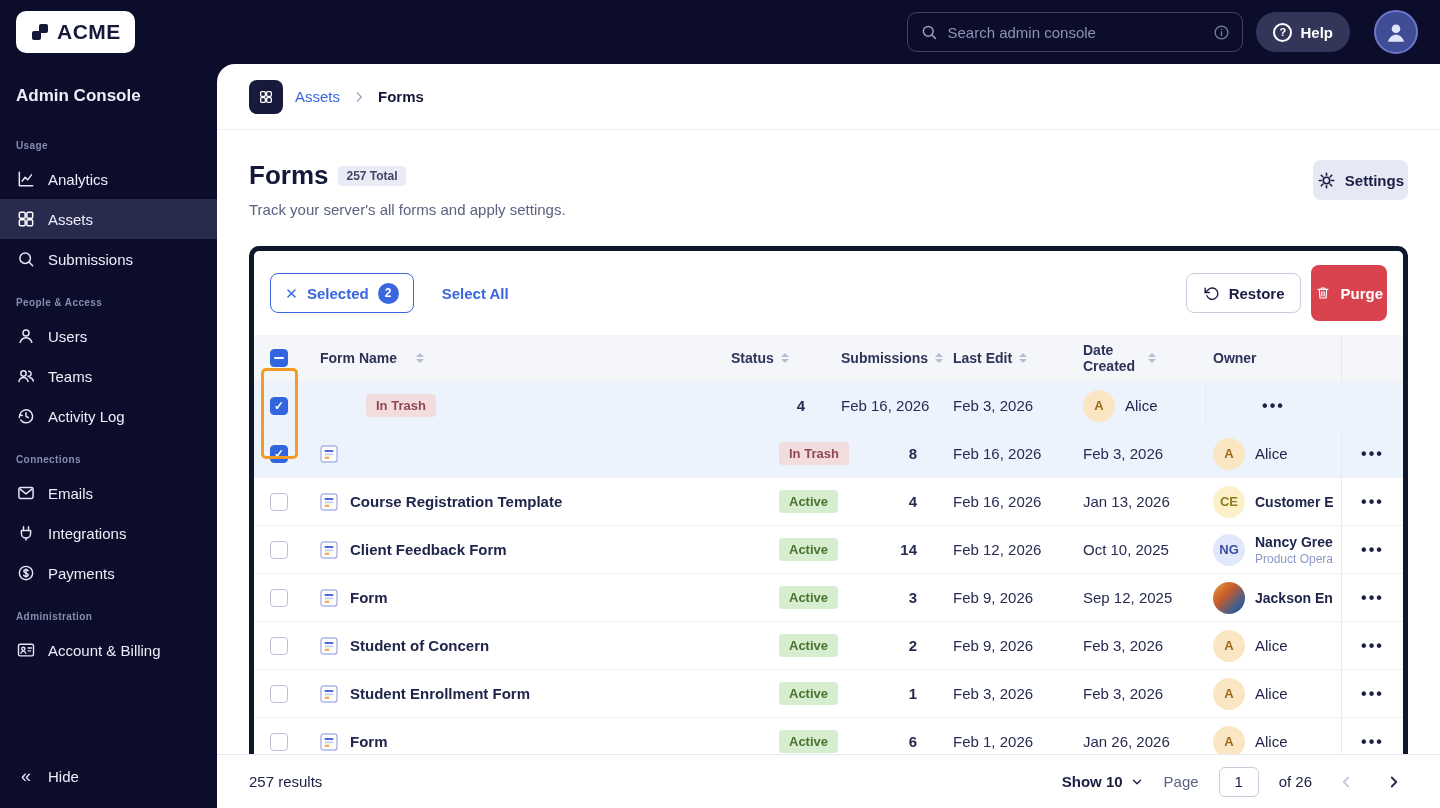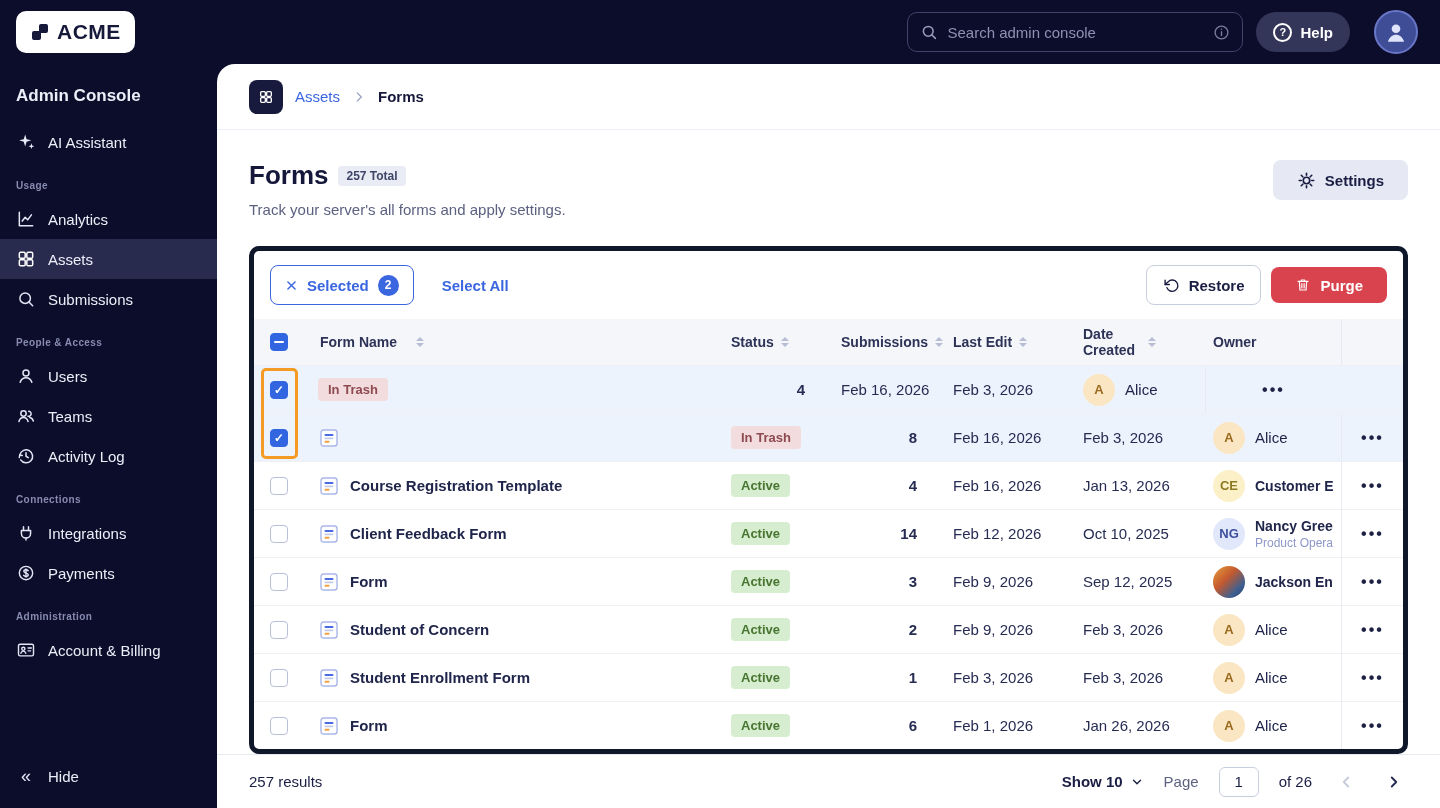--- a/index.html
+++ b/index.html
@@ -36,29 +36,29 @@
   .crumbbar { height:66px; display:flex; align-items:center; gap:12px; padding:0 32px; border-bottom:1px solid #edeff6; }
   .crumb-icon { width:34px; height:34px; background:#171a3c; border-radius:8px; display:flex; align-items:center; justify-content:center; }
   .crumb-link { color:#3a66df; font-size:15px; cursor:pointer; }
   .crumb-current { color:#15183a; font-weight:700; font-size:15px; }
 
   .pagehead { padding:30px 32px 28px; display:flex; align-items:flex-start; }
   .ph-titlerow { display:flex; align-items:center; gap:10px; margin-bottom:10px; }
   .ph-title { font-size:26px; font-weight:800; color:#15183a; }
   .total-badge { background:#e9ecf5; border-radius:4px; padding:3px 8px; font-size:12px; font-weight:700; color:#3f4566; }
   .subtitle { font-size:15px; color:#5c6180; }
-  .settings-btn { margin-left:auto; background:#e6e9f3; border:none; border-radius:8px; height:40px; padding:0 24px; display:flex; gap:9px; align-items:center; color:#1a1e43; font-weight:700; font-size:15px; cursor:pointer; font-family:"Liberation Sans",sans-serif; }
+  .settings-btn { margin-left:auto; background:#e6e9f3; border:none; border-radius:8px; height:40px; padding:0 4px; display:flex; gap:9px; align-items:center; color:#1a1e43; font-weight:700; font-size:15px; cursor:pointer; font-family:"Liberation Sans",sans-serif; }
 
   .card { margin:0 32px; border:5px solid #0f172a; border-radius:10px; position:relative; background:#fff; }
   .card-toolbar { display:flex; align-items:center; padding:14px 16px; }
   .btn-selected { display:flex; align-items:center; gap:9px; height:40px; padding:0 14px; border:1px solid #3a66df; border-radius:8px; background:#fff; color:#3a66df; font-weight:700; font-size:15px; cursor:pointer; font-family:"Liberation Sans",sans-serif; }
   .count-badge { width:21px; height:21px; border-radius:50%; background:#3a66df; color:#fff; font-size:12px; font-weight:700; display:flex; align-items:center; justify-content:center; }
   .link-selectall { margin-left:28px; color:#3a66df; font-weight:700; font-size:15px; cursor:pointer; background:none; border:none; font-family:"Liberation Sans",sans-serif; }
   .btn-restore { margin-left:auto; height:40px; padding:0 16px; border:1px solid #c9cede; border-radius:8px; background:#fff; color:#1a1e43; font-weight:700; font-size:15px; display:flex; gap:9px; align-items:center; cursor:pointer; font-family:"Liberation Sans",sans-serif; }
-  .btn-purge { margin-left:10px; height:36px; padding:0 24px; border:none; border-radius:8px; background:#d9434e; color:#fff; font-weight:700; font-size:15px; display:flex; gap:9px; align-items:center; cursor:pointer; font-family:"Liberation Sans",sans-serif; }
+  .btn-purge { margin-left:10px; height:56px; padding:0 4px; border:none; border-radius:8px; background:#d9434e; color:#fff; font-weight:700; font-size:15px; display:flex; gap:9px; align-items:center; cursor:pointer; font-family:"Liberation Sans",sans-serif; }
 
   .thead, .trow { display:grid; grid-template-columns:56px minmax(0,1fr) 110px 112px 130px 130px 136px 62px; align-items:center; }
   .thead { background:#f4f6fa; height:46px; font-size:14px; font-weight:700; color:#2d3357; }
   .cell { padding:0 8px; min-width:0; display:flex; align-items:center; }
   .c-check { padding-left:16px; }
   .th span.hlabel { line-height:1.15; }
   .hlabel.wrap { max-width:58px; }
   .sort { display:inline-flex; flex-direction:column; gap:2px; margin-left:7px; cursor:pointer; }
   .sort i { width:0; height:0; border-left:4px solid transparent; border-right:4px solid transparent; display:block; }
   .sort .up { border-bottom:4px solid #b7bdd4; }
@@ -68,21 +68,21 @@
   .cb.checked { background:#3265e0; border-color:#3265e0; }
   .cb.checked::after { content:"\2713"; color:#fff; font-size:12px; font-weight:700; }
   .cb.ind { background:#3265e0; border-color:#3265e0; }
   .cb.ind::after { content:""; width:10px; height:2px; background:#fff; border-radius:1px; }
 
   .trow { height:48px; border-top:1px solid #eef0f6; font-size:15px; color:#262c52; }
   .trow.sel { background:#edf3fd; }
   .c-name { gap:12px; padding-left:10px; }
   .fname { font-weight:600; color:#20264b; white-space:nowrap; overflow:hidden; }
   .form-icon { display:flex; flex:0 0 18px; }
-  .badge { display:inline-block; padding:4px 10px; border-radius:4px; font-size:13px; font-weight:700; white-space:nowrap; }
+  .badge { display:inline-block; padding:4px 10px; border-radius:4px; font-size:13px; font-weight:700; white-space:nowrap;margin-left:48px; }
   .badge.trash { background:#f2dcdd; color:#8e4a51; }
   .badge.active { background:#d6edd0; color:#47742f; }
   .c-sub { justify-content:flex-end; padding-right:28px; font-weight:600; }
   .thead .c-sub { justify-content:flex-start; padding-right:8px; font-weight:700; }
   .c-owner { gap:10px; overflow:hidden; }
   .avatar { width:32px; height:32px; border-radius:50%; display:flex; align-items:center; justify-content:center; font-size:13px; font-weight:700; flex:0 0 32px; }
   .avatar.photo { background:linear-gradient(135deg,#e8a13f 0%,#c55a2e 40%,#3f5f8f 75%,#24406b 100%); }
   .owner-text { min-width:0; overflow:hidden; }
   .owner-name { white-space:nowrap; overflow:hidden; font-size:15px; color:#20264b; }
   .owner-name.strong { font-weight:700; font-size:14px; }
@@ -134,29 +134,20 @@
           <path d="M4.5 21c1.4-4.3 4.2-6.5 7.5-6.5s6.1 2.2 7.5 6.5z"></path>
         </svg>
     </div>
   </header>
 
   <div class="body">
 
     <aside class="sidebar">
       <div class="sb-title">Admin Console</div>
 
-      <div class="sb-item">
-        <span class="sb-ic">
-            <svg width="20" height="20" viewBox="0 0 24 24" fill="#e9ebf8">
-              <path d="M11 3l1.7 5.6 5.6 1.4-5.6 1.7L11 17.3 9.3 11.7 3.7 10l5.6-1.4z"></path>
-              <path d="M18.5 13.5l.9 2.6 2.6.9-2.6.9-.9 2.6-.9-2.6-2.6-.9 2.6-.9z"></path>
-            </svg>
-          </span>
-        <span>AI Assistant</span>
-      </div>
 
       <div class="sb-section">Usage</div>
       <div class="sb-item">
         <span class="sb-ic">
             <svg width="20" height="20" viewBox="0 0 24 24" fill="none" stroke="#e4e6f6" stroke-width="1.8" stroke-linecap="round" stroke-linejoin="round">
               <path d="M4 4v16h16"></path>
               <path d="M7.5 14.5l3.5-4.5 3 3 4.5-6"></path>
             </svg>
           </span>
         <span>Analytics</span>
@@ -208,20 +199,29 @@
             <svg width="20" height="20" viewBox="0 0 24 24" fill="none" stroke="#e4e6f6" stroke-width="1.8" stroke-linecap="round" stroke-linejoin="round">
               <path d="M4.6 10.4a7.8 7.8 0 1 1 1 6.3"></path>
               <path d="M4 13.8l.5-3.1 3 .6"></path>
               <path d="M12 8.2v4.1l2.8 1.7"></path>
             </svg>
           </span>
         <span>Activity Log</span>
       </div>
 
       <div class="sb-section">Connections</div>
+      <div class="sb-item">
+        <span class="sb-ic">
+            <svg width="20" height="20" viewBox="0 0 24 24" fill="none" stroke="#e4e6f6" stroke-width="1.8" stroke-linejoin="round">
+              <rect x="3.5" y="5.5" width="17" height="13" rx="2"></rect>
+              <path d="M4.5 7l7.5 6 7.5-6"></path>
+            </svg>
+          </span>
+        <span>Emails</span>
+      </div>
       <div class="sb-item">
         <span class="sb-ic">
             <svg width="20" height="20" viewBox="0 0 24 24" fill="none" stroke="#e4e6f6" stroke-width="1.8" stroke-linecap="round" stroke-linejoin="round">
               <path d="M9 4.5V9M15 4.5V9"></path>
               <path d="M6.5 9h11v3.5a5.5 5.5 0 0 1-11 0z"></path>
               <path d="M12 18v2.5"></path>
             </svg>
           </span>
         <span>Integrations</span>
       </div>

